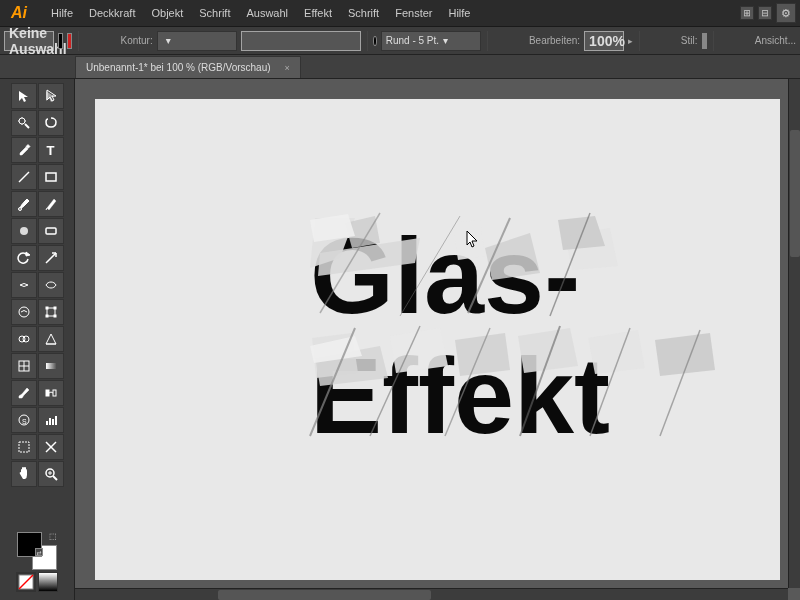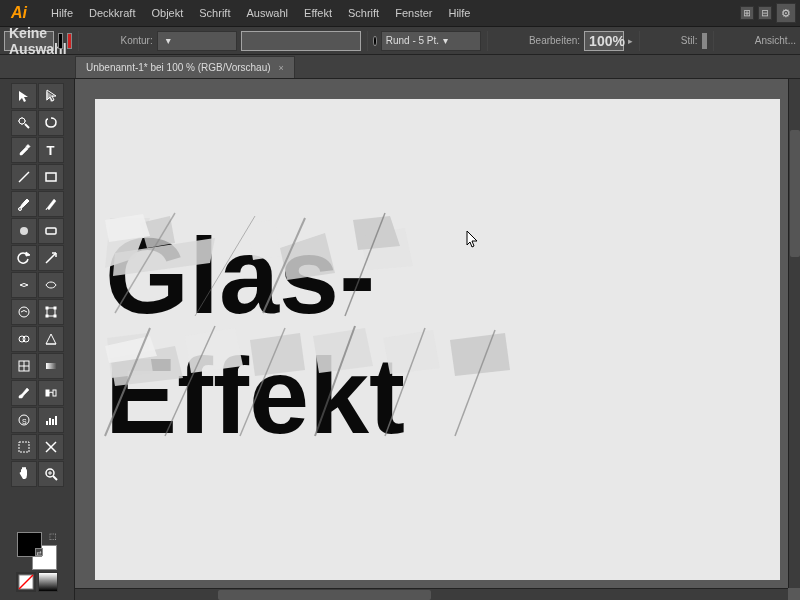--- a/index.html
+++ b/index.html
@@ -91,21 +91,21 @@
     }
     .tab {
       background: #595959;
       border: 1px solid #333;
       border-bottom: none;
       padding: 2px 10px;
       font-size: 10px;
       color: #ddd;
       display: flex;
       align-items: center;
-      gap: 8px;
+      gap: 14px;
       height: 22px;
       cursor: pointer;
     }
     .tab-close { font-size: 9px; color: #aaa; cursor: pointer; }
 
     
     #main {
       display: flex;
       height: calc(600px - 27px - 28px - 24px);
     }
@@ -193,21 +193,21 @@
     }
     #canvas-document {
       position: absolute;
       top: 20px;
       left: 20px;
       right: 20px;
       bottom: 20px;
       background: #e8e8e8;
       display: flex;
       align-items: center;
-      justify-content: flex-start;
+      justify-content: flex-end;
     }
     #canvas-content {
       text-align: center;
       line-height: 1.1;
     }
     
     #cursor {
       position: absolute;
       top: 150px;
       left: 390px;

